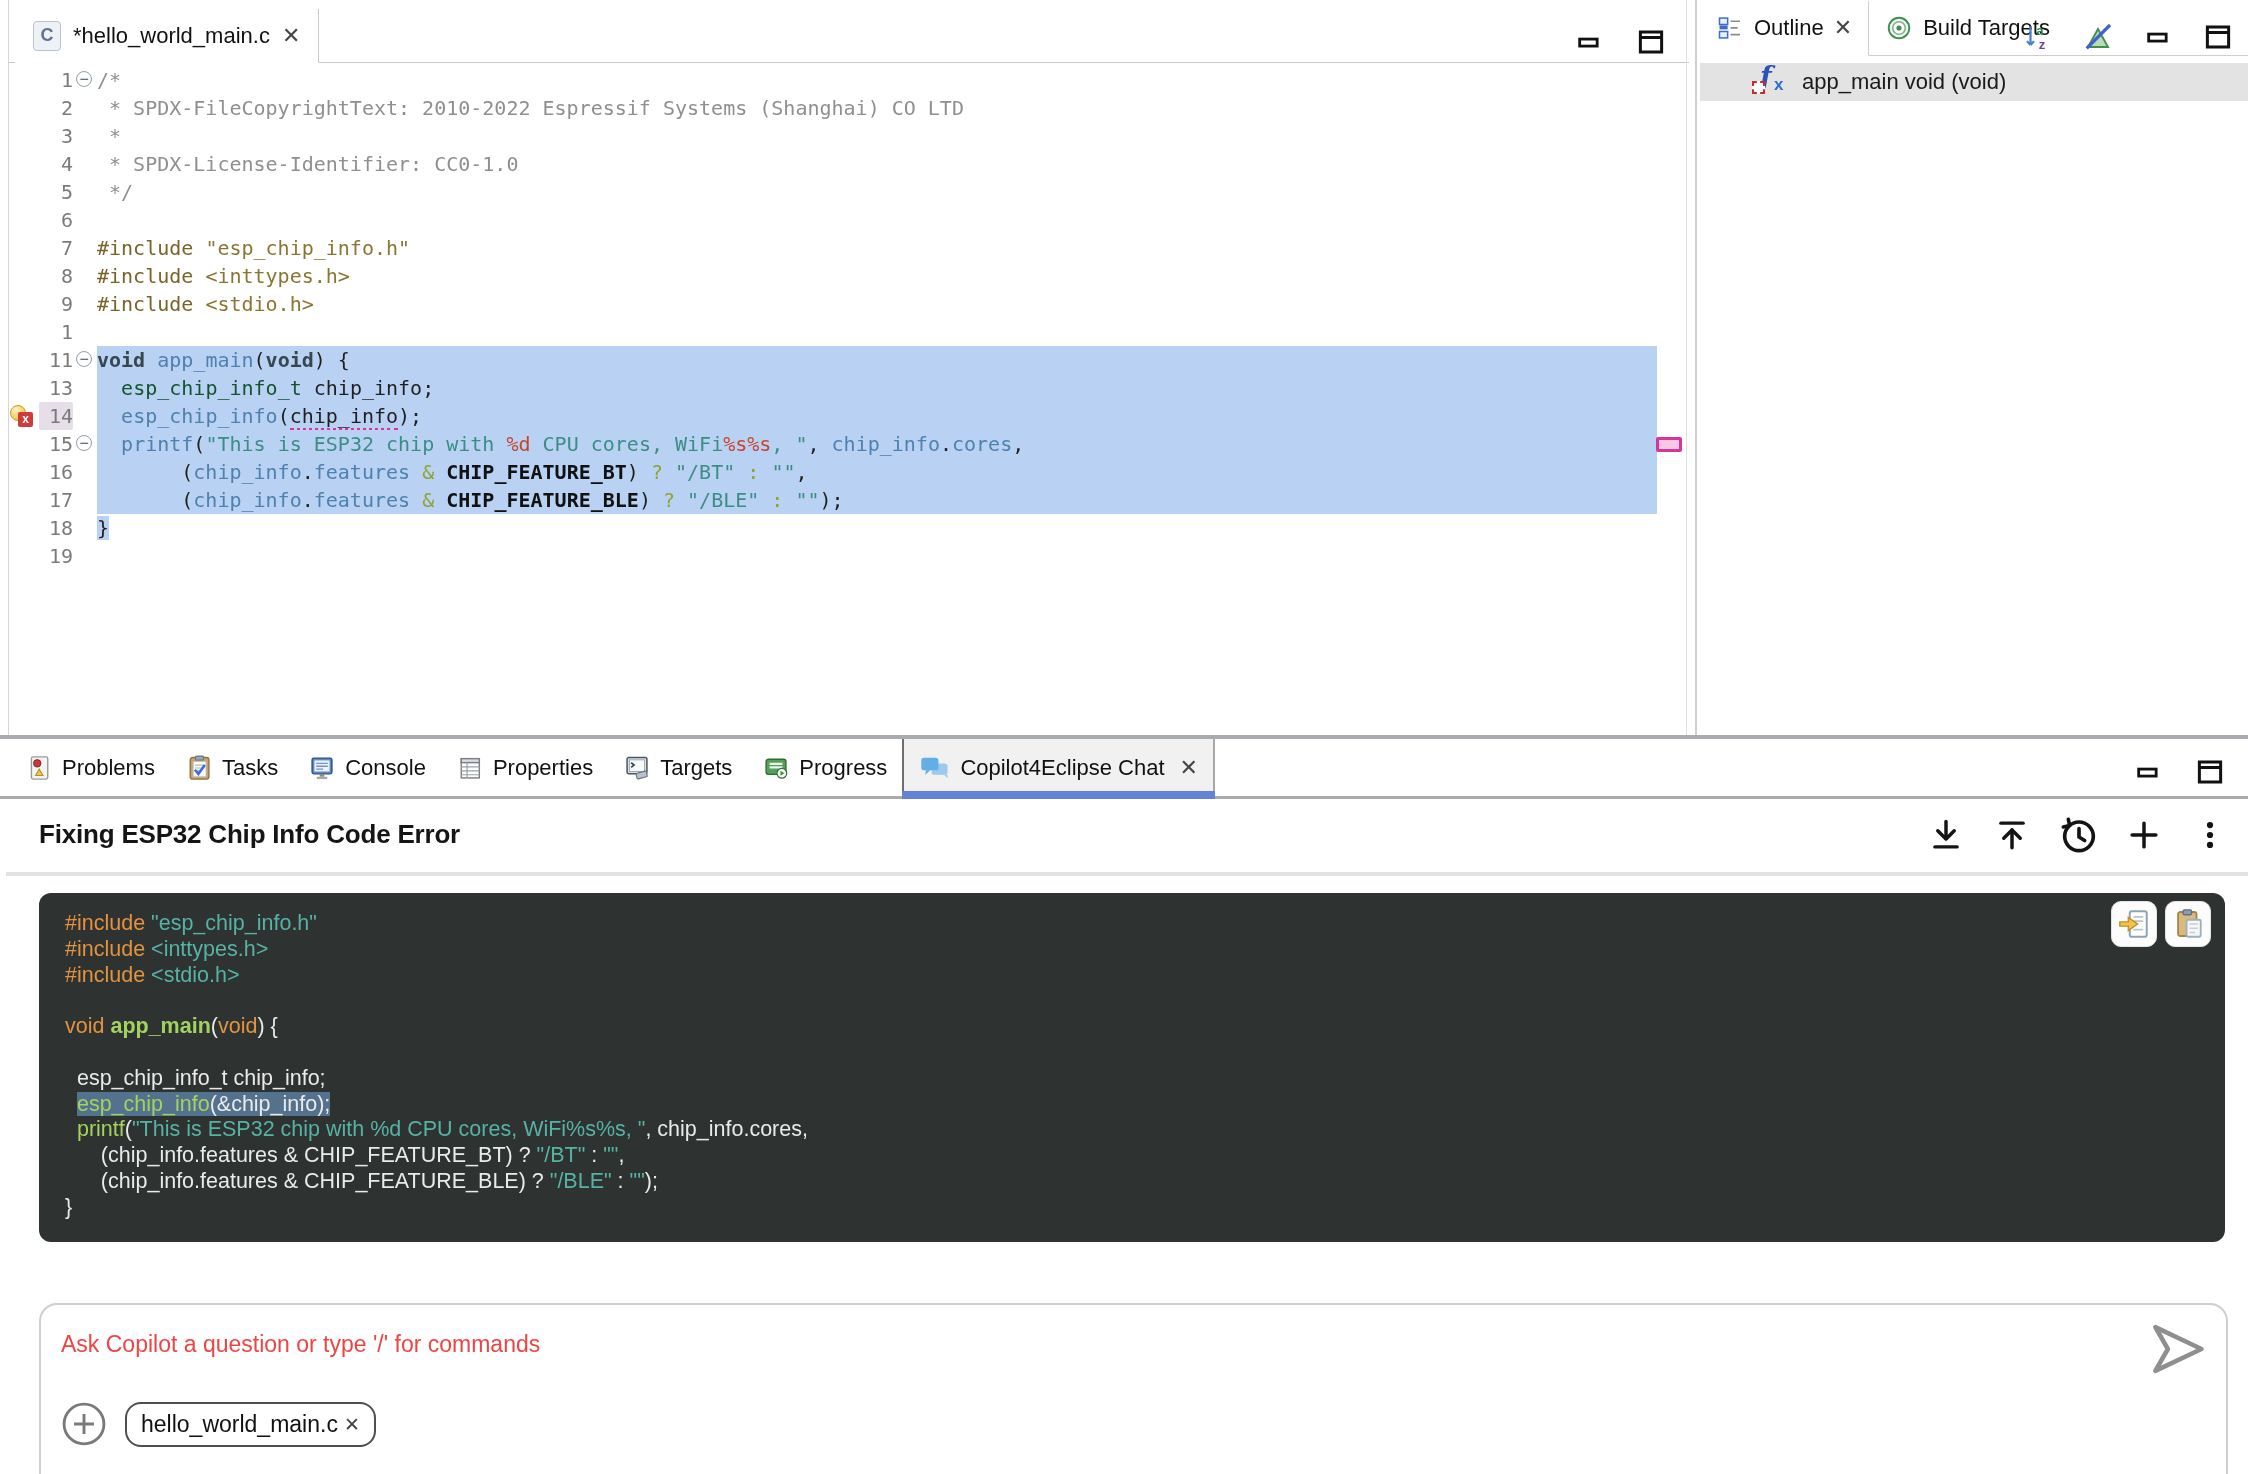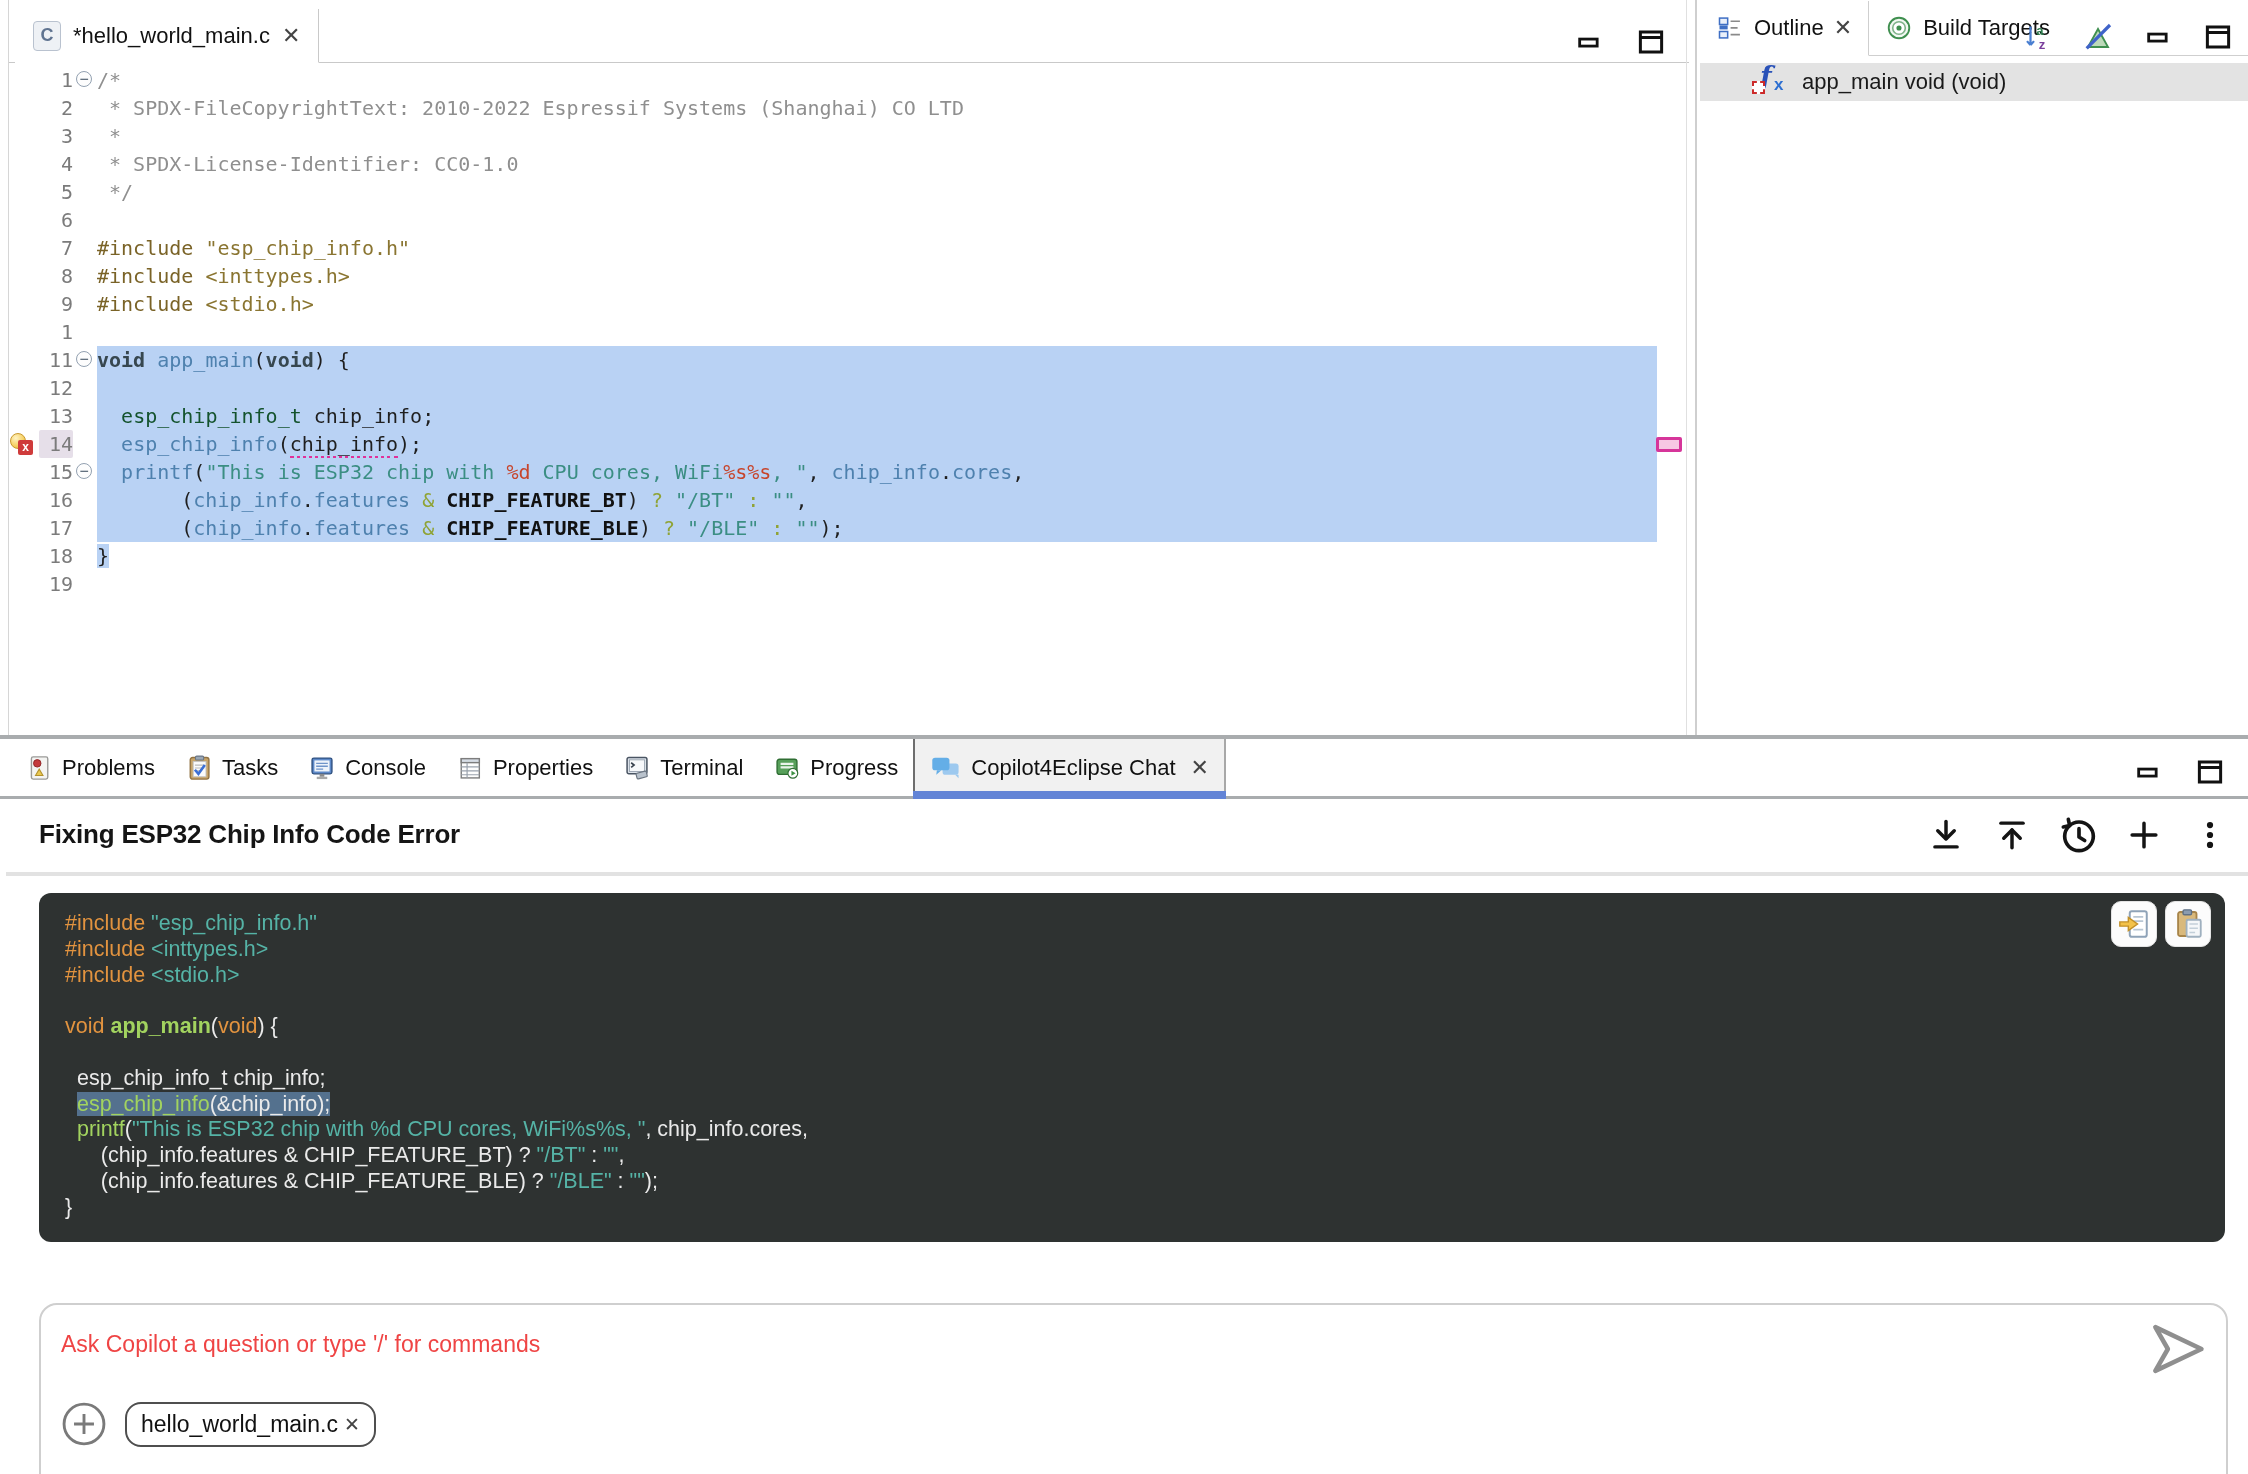--- a/index.html
+++ b/index.html
@@ -184,26 +184,20 @@
         <div class="ed-row sel">
           <div class="ed-ann"></div>
           <div class="ed-num">11</div>
           <div class="ed-fold">
             <span class="fold-dot">−</span>
           </div>
           <div class="ed-codewrap"><span class="c-keyword">void</span><span class="c-plain"> </span><span class="c-func">app_main</span><span class="c-plain">(</span><span class="c-keyword">void</span><span class="c-plain">) {</span></div>
         </div>
         <div class="ed-row sel">
           <div class="ed-ann"></div>
-          <div class="ed-num">12</div>
-          <div class="ed-fold"></div>
-          <div class="ed-codewrap"></div>
-        </div>
-        <div class="ed-row sel">
-          <div class="ed-ann"></div>
           <div class="ed-num">13</div>
           <div class="ed-fold"></div>
           <div class="ed-codewrap"><span class="c-plain">  </span><span class="c-type">esp_chip_info_t</span><span class="c-plain"> chip_info;</span></div>
         </div>
         <div class="ed-row sel">
           <div class="ed-ann">
             <span class="bulb"></span>
             <span class="errx">x</span>
           </div>
           <div class="ed-num errbg">14</div>
@@ -354,21 +348,21 @@
       </div>
       <div class="btab">
         <span>
           <svg width="28" height="28" viewBox="0 0 24 24">
             <rect x="3.5" y="3" width="17" height="14" rx="1.5" fill="#dfe5ec" stroke="#4a5563" stroke-width="1.3"></rect>
             <rect x="5.5" y="5" width="13" height="10" fill="#f7f9fb" stroke="#9aa4b0" stroke-width="0.8"></rect>
             <path d="M7 7.5l2.5 2L7 11.5" fill="none" stroke="#37414d" stroke-width="1.4"></path>
             <rect x="11.5" y="15.5" width="9" height="5" rx="1" fill="#b9c2cc" stroke="#6a7480" stroke-width="1" transform="rotate(-15 16 18)"></rect>
           </svg>
         </span>
-        <span>Terminal</span>
+        <span>Targets</span>
       </div>
       <div class="btab">
         <span>
           <svg width="28" height="28" viewBox="0 0 24 24">
             <rect x="3.5" y="4.5" width="17" height="13" rx="2" fill="#57a05a" stroke="#2f6e33" stroke-width="1.2"></rect>
             <path d="M6.5 8.5h11M6.5 11.5h11" stroke="#eaf4ea" stroke-width="1.8"></path>
             <circle cx="17" cy="16.5" r="4.2" fill="#fff" stroke="#2f6e33" stroke-width="1"></circle>
             <path d="M15.8 14.3l3.6 2.2-3.6 2.2z" fill="#3d9143"></path>
           </svg>
         </span>

